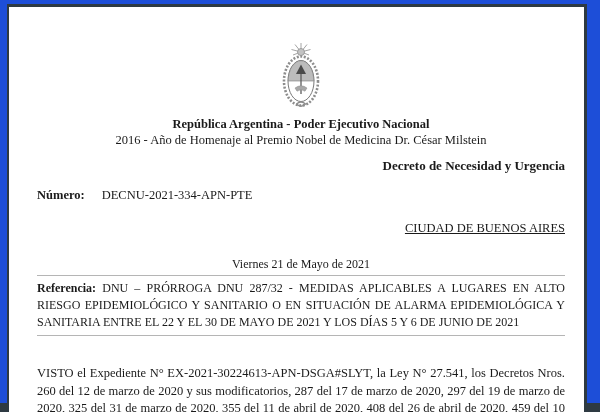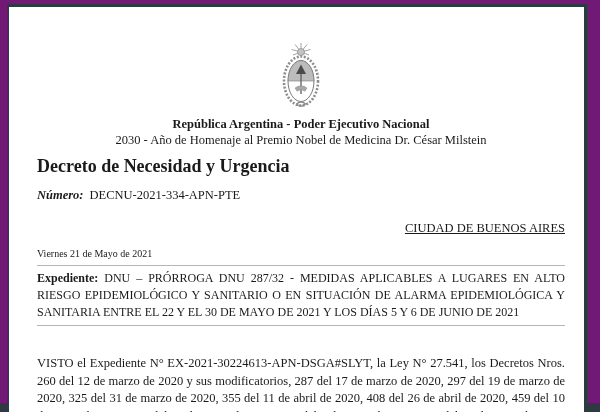--- a/index.html
+++ b/index.html
@@ -4,21 +4,21 @@
 <style>
   html, body { margin: 0; padding: 0; }
   body {
     width: 600px; height: 412px;
     overflow: hidden;
     font-family: "Liberation Serif", serif;
     position: relative;
   }
   .viewer-frame {
     position: absolute; inset: 0;
-    background: #701a75;
+    background: #1d4ed8;
   }
   .frame-bottom-dark {
     position: absolute; left: 0; right: 0; bottom: 0;
     height: 9px; background: #2E3A42;
   }
   .document-page {
     position: absolute;
     top: 4px; left: 7px; right: 13px; bottom: -6px;
     background: #ffffff;
     border: solid #2E3A42;
@@ -37,39 +37,39 @@
     text-align: center;
     font-weight: bold;
     font-size: 12.5px; line-height: 16px;
   }
   .year-line {
     text-align: center;
     font-size: 12.5px; line-height: 16px;
   }
   .doc-type {
     margin-top: 10px;
-    text-align: left;
+    text-align: right;
     font-weight: bold;
-    font-size: 18px; line-height: 16px;
+    font-size: 13px; line-height: 16px;
   }
   .number-line {
     margin-top: 13px;
     font-size: 12.5px; line-height: 16px;
   }
-  .number-line .lbl { font-weight: bold; font-style: italic; }
-  .number-line .val { margin-left: 6px; }
+  .number-line .lbl { font-weight: bold; }
+  .number-line .val { margin-left: 17px; }
   .city-line {
     margin-top: 17px;
     text-align: right;
     font-size: 12.5px; line-height: 16px; text-decoration: underline;
   }
   .date-line {
-    margin-top: 10px;
-    text-align: left;
-    font-size: 10px; line-height: 16px;
+    margin-top: 20px;
+    text-align: center;
+    font-size: 12px; line-height: 16px;
   }
   .rule {
     border: none; border-top: 1px solid #b5b5b5;
     margin: 0; height: 0;
   }
   .rule-top { margin-top: 3px; }
   .reference-par {
     margin: 4px 0 4px 0;
     font-size: 12px; line-height: 17px;
     text-align: justify;
@@ -107,32 +107,32 @@
           <path d="M19.2,39 a12.8,20.3 0 0 1 25.6,0 z" fill="#bcbcbc" stroke="#7a7a7a" stroke-width="0.6"></path>
           <line x1="32" y1="25" x2="32" y2="52" stroke="#5e5e5e" stroke-width="1.3"></line>
           <path d="M32,22.5 l5,9.5 h-10 z" fill="#4a4a4a"></path>
           <path d="M26,46 q6,-4.5 12,0 l-2,3.2 q-4,-3 -8,0 z" fill="#a8a8a8" stroke="#8a8a8a" stroke-width="0.5"></path>
           <path d="M27.5,62 q4.5,-4 9,0 q-4.5,4.5 -9,0" fill="none" stroke="#8d8d8d" stroke-width="1.4"></path>
         </svg>
       </span>
     </div>
 
     <div class="org-line">República Argentina - Poder Ejecutivo Nacional</div>
-    <div class="year-line">2030 - Año de Homenaje al Premio Nobel de Medicina Dr. César Milstein</div>
+    <div class="year-line">2016 - Año de Homenaje al Premio Nobel de Medicina Dr. César Milstein</div>
     <div class="doc-type">Decreto de Necesidad y Urgencia</div>
 
     <div class="number-line">
       <span class="lbl">Número:</span><span class="val">DECNU-2021-334-APN-PTE</span>
     </div>
 
     <div class="city-line">CIUDAD DE BUENOS AIRES</div>
     <div class="date-line">Viernes 21 de Mayo de 2021</div>
 
     <hr class="rule rule-top">
 
-    <p class="reference-par"><span class="lbl">Expediente:</span><span> DNU – PRÓRROGA DNU 287/32 - MEDIDAS APLICABLES A LUGARES EN ALTO RIESGO EPIDEMIOLÓGICO Y SANITARIO O EN SITUACIÓN DE ALARMA EPIDEMIOLÓGICA Y SANITARIA ENTRE EL 22 Y EL 30 DE MAYO DE 2021 Y LOS DÍAS 5 Y 6 DE JUNIO DE 2021</span></p>
+    <p class="reference-par"><span class="lbl">Referencia:</span><span> DNU – PRÓRROGA DNU 287/32 - MEDIDAS APLICABLES A LUGARES EN ALTO RIESGO EPIDEMIOLÓGICO Y SANITARIO O EN SITUACIÓN DE ALARMA EPIDEMIOLÓGICA Y SANITARIA ENTRE EL 22 Y EL 30 DE MAYO DE 2021 Y LOS DÍAS 5 Y 6 DE JUNIO DE 2021</span></p>
 
     <hr class="rule">
 
     <p class="body-par">VISTO el Expediente N° EX-2021-30224613-APN-DSGA#SLYT, la Ley N° 27.541, los Decretos Nros. 260 del 12 de marzo de 2020 y sus modificatorios, 287 del 17 de marzo de 2020, 297 del 19 de marzo de 2020, 325 del 31 de marzo de 2020, 355 del 11 de abril de 2020, 408 del 26 de abril de 2020, 459 del 10 de mayo de 2020, 493 del 24 de mayo de 2020, 520 del 7 de junio de 2020, 576 del 29 de junio de 2020, 605 del 18 de julio de 2020, 641 del 2 de agosto de 2020, 677 del 16 de agosto de 2020, 714 del 30 de agosto de 2020, 754 del 20 de septiembre de</p>
 
   </div>
 </div>
 
 </body></html>

